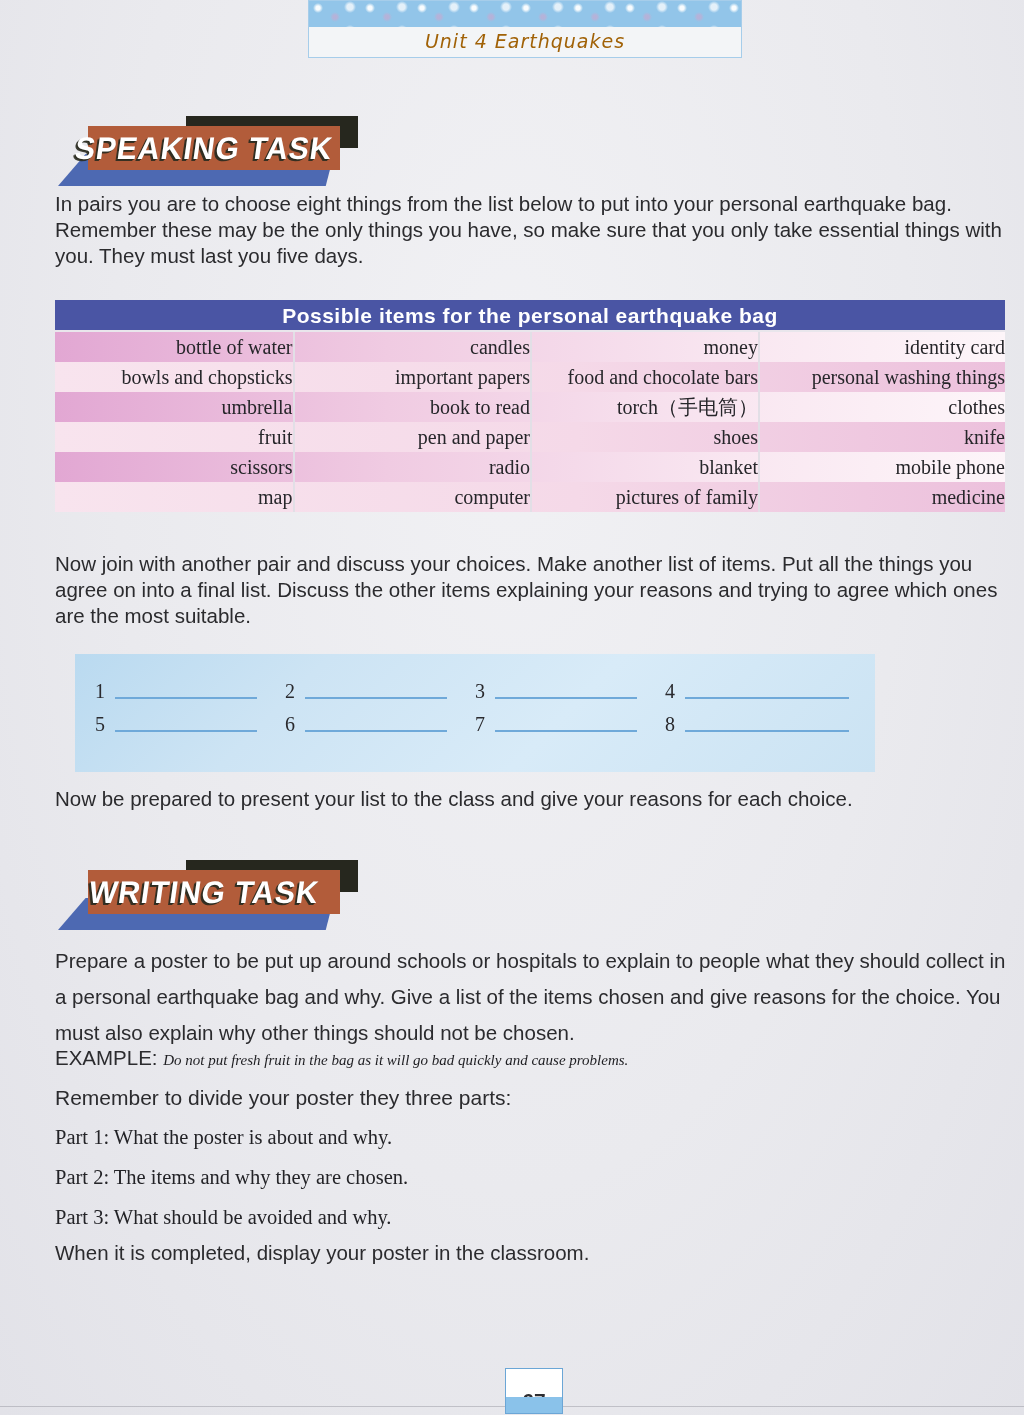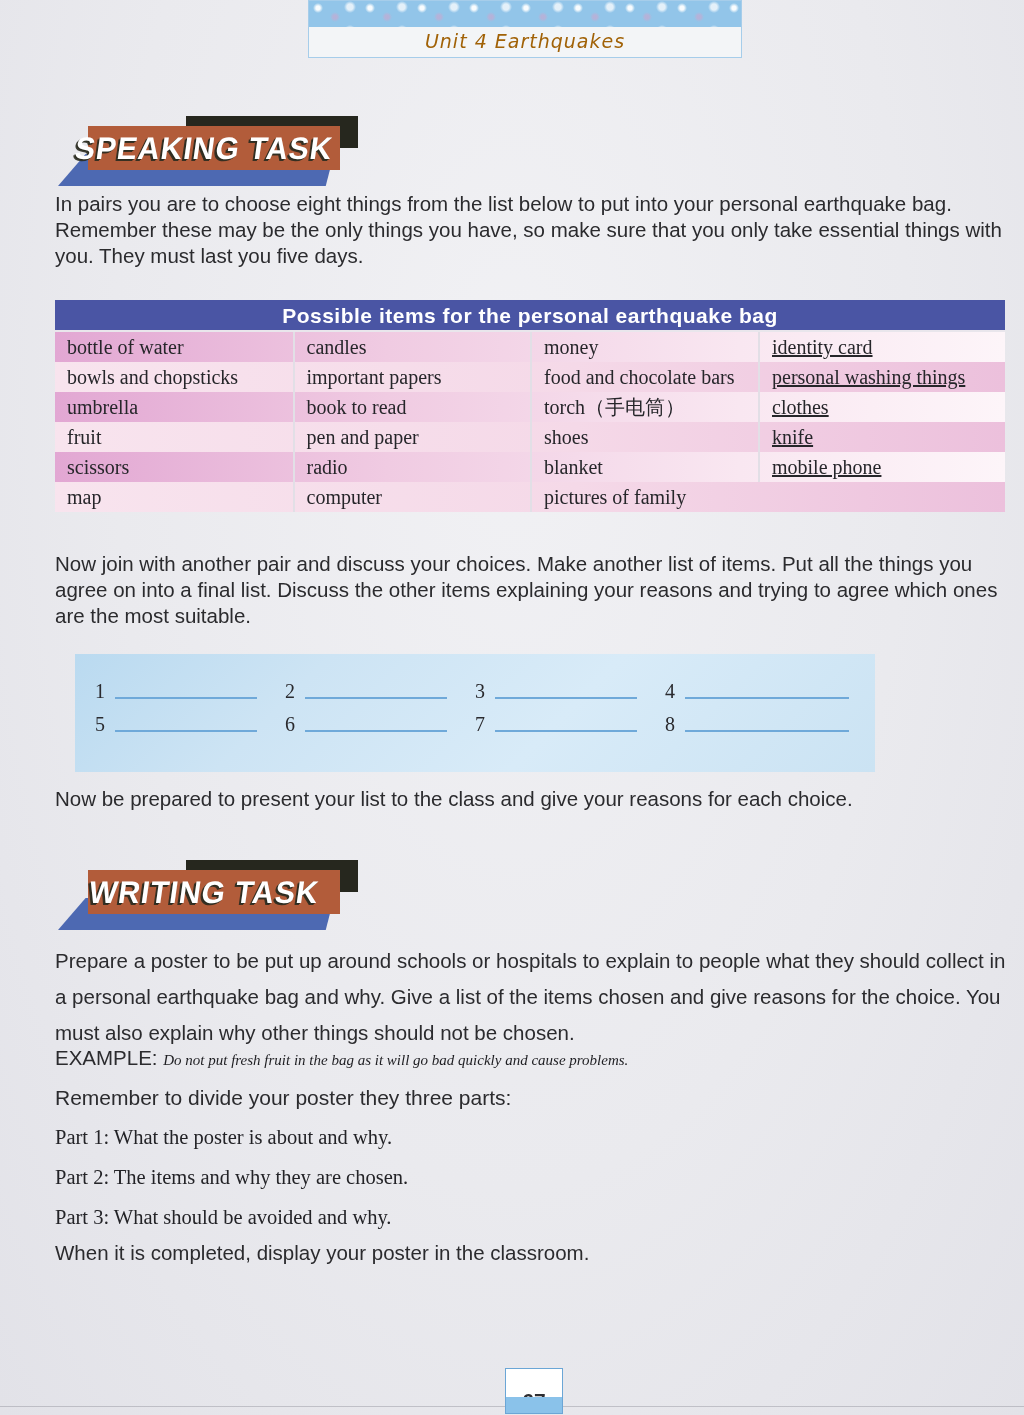--- a/index.html
+++ b/index.html
@@ -75,24 +75,24 @@
     height:32px; line-height:32px; text-align:center;
     background:var(--table_header_bg, #4a55a4);
     color:#fff; font-weight:bold; font-size:21px; letter-spacing:.5px;
     border-bottom:2px solid #e9e6ec;
   }
   .t-row { display:flex; height:30px; }
   .t-row.odd  { background: linear-gradient(90deg, var(--row_pink_dark, #e2a7d3) 0%, #f0cbe2 35%, #f9e7f1 72%, #fdf5f9 100%); }
   .t-row.even { background: linear-gradient(90deg, var(--row_pink_light, #f8e4ee) 0%, #f5d9e8 55%, #ecc0dc 100%); }
   .t-cell {
     padding:1px 0 0 12px; line-height:28px; white-space:nowrap; overflow:hidden;
-    font-family:"Liberation Serif","DejaVu Serif",serif; font-size:20px; color:#26262a;
+    font-family:"Liberation Serif","DejaVu Serif",serif; font-size:20px; color:#26262a;text-align:right;
   }
   .t-cell + .t-cell { border-left:2px solid #e2dfe6; }
-  .c0 { width:25%; } .c1 { width:25%; } .c2 { width:24%; } .c3 { width:26%;text-decoration:underline; }
+  .c0 { width:25%; } .c1 { width:25%; } .c2 { width:24%; } .c3 { width:26%; }
 
   
   .bag-box {
     position:absolute; left:75px; top:654px; width:800px; height:118px;
     background: linear-gradient(135deg, #badaf0 0%, var(--bag_box_bg, #cde4f4) 28%, #d8ebf8 60%, #cbe3f3 100%);
     padding:14px 20px 0 20px;
   }
   .bb-title {
     font-family:"Liberation Serif","DejaVu Serif",serif; font-weight:bold;
     font-size:21px; color:#17171a;
@@ -169,20 +169,21 @@
     <div class="t-row odd">
       <div class="t-cell c0">scissors</div>
       <div class="t-cell c1">radio</div>
       <div class="t-cell c2">blanket</div>
       <div class="t-cell c3">mobile phone</div>
     </div>
     <div class="t-row even">
       <div class="t-cell c0">map</div>
       <div class="t-cell c1">computer</div>
       <div class="t-cell c2">pictures of family</div>
+      <div class="t-cell c3">medicine</div>
     </div>
   </div>
 
   <p class="para" id="discuss-para">Now join with another pair and discuss your choices. Make another list of items. Put all the things you agree on into a final list. Discuss the other items explaining your reasons and trying to agree which ones are the most suitable.</p>
 
   <div class="bag-box">
     <div class="bb-row">
       <div class="slot">
         <span class="slot-num">1</span>
         <span class="slot-line"></span>

